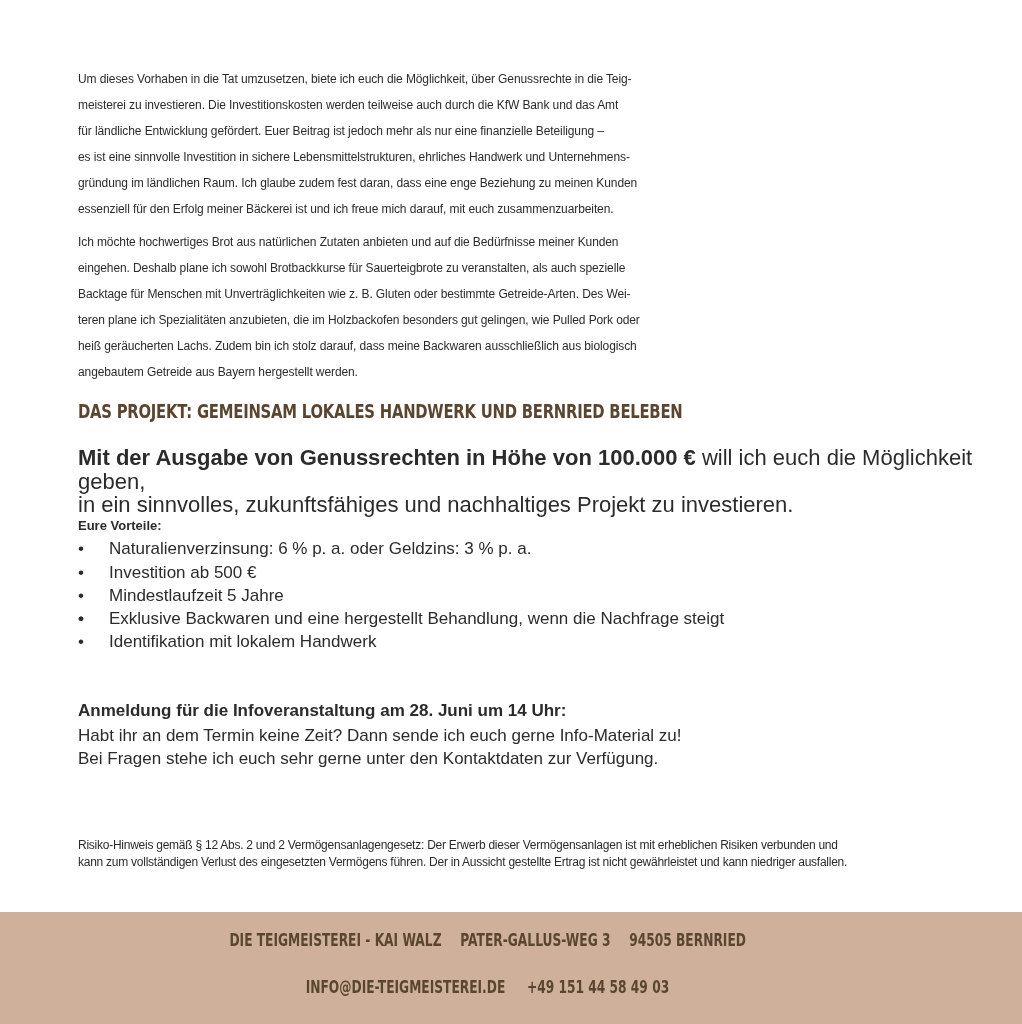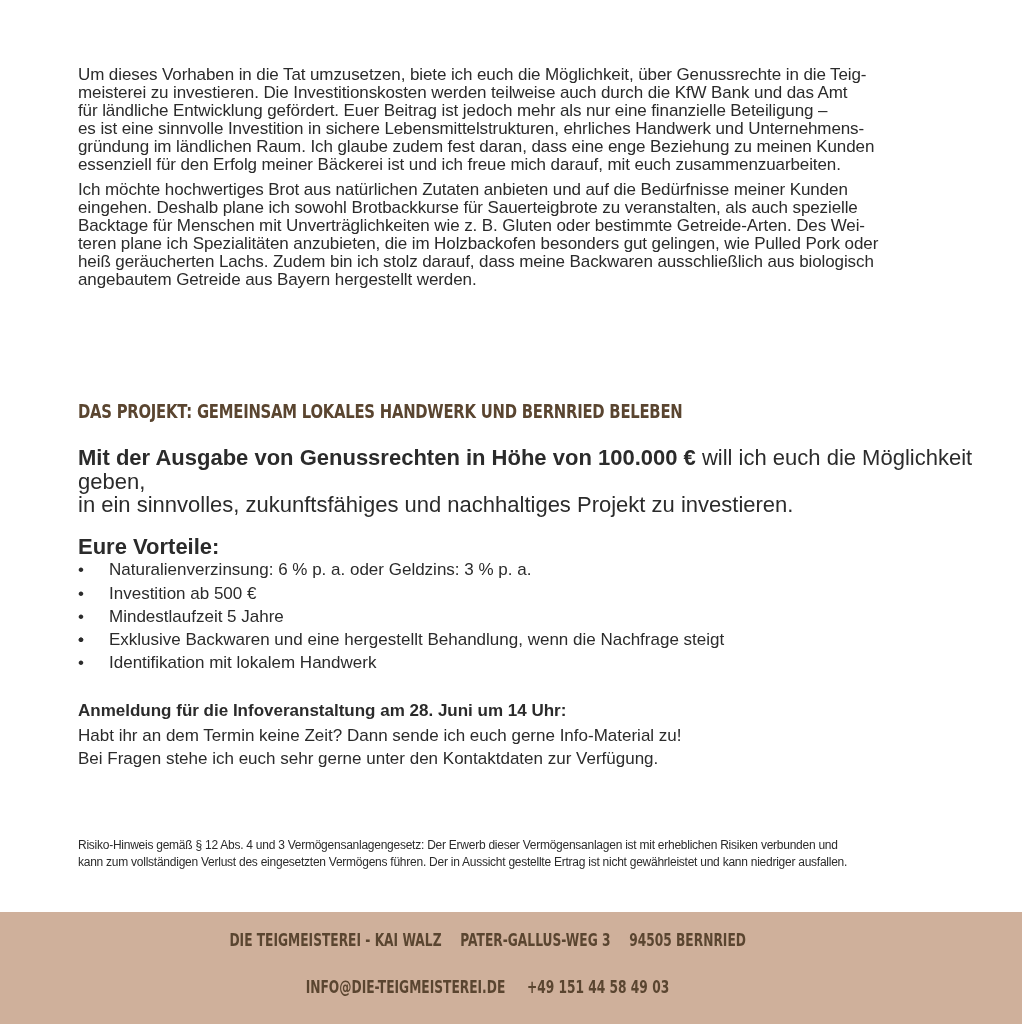--- a/index.html
+++ b/index.html
@@ -1,35 +1,35 @@
 <!DOCTYPE html>
 <html><head>
   <meta charset="utf-8">
   <style>
     html, body { margin: 0; padding: 0; }
     body {
       width: 1022px; height: 1024px; background: #ffffff; position: relative; overflow: hidden;
       font-family: "Liberation Sans", "DejaVu Sans", sans-serif; color: #2b2b2b;
     }
     .content { position: absolute; left: 78px; top: 66px; width: 880px; }
-    .para { font-size: 17px; line-height: 18px; margin: 0; white-space: pre-line; letter-spacing: -0.1px; }
+    .para { font-size: 12px; line-height: 26px; margin: 0; white-space: pre-line; letter-spacing: -0.1px; }
     .p1 { width: 860px; }
     .p2 { margin-top: 7px; width: 880px; }
     .heading {
       margin: 0; position: absolute; left: 78px; top: 400px;
       font-family: "DejaVu Sans", sans-serif; font-weight: bold; font-size: 19px;
       color: #5a4530; text-transform: uppercase; letter-spacing: -0.3px;
       transform: scaleX(0.78); transform-origin: left center; white-space: nowrap;
     }
     .block { position: absolute; left: 78px; width: 900px; }
     .intro { top: 446px; }
     .intro .line { font-size: 22px; line-height: 23.5px; }
     b, .bold { font-weight: bold; }
     .benefits { top: 514px; }
-    .benefits .title { font-size: 22px; line-height: 23.3px; font-weight: bold; margin-top: 21px; }
+    .benefits .title { font-size: 13px; line-height: 23.3px; font-weight: bold; }
     .benefits ul { list-style: none; margin: 0; padding: 0; }
     .benefits li { font-size: 17px; line-height: 23.2px; position: relative; padding-left: 31px; }
     .benefits li .bullet { position: absolute; left: 0; top: 0; }
     .event { top: 699px; }
     .event .line { font-size: 17px; line-height: 23.4px; }
     .closing { top: 724px; }
     .closing .line { font-size: 17px; line-height: 23.4px; }
     .risk { top: 837px; width: 880px; }
     .risk .line { font-size: 12px; line-height: 17px; letter-spacing: -0.25px; white-space: nowrap; }
     .footer {
@@ -86,21 +86,21 @@
 <div class="block event">
   <div class="line bold">Anmeldung für die Infoveranstaltung am 28. Juni um 14 Uhr:</div>
 </div>
 
 <div class="block closing">
   <div class="line">Habt ihr an dem Termin keine Zeit? Dann sende ich euch gerne Info-Material zu!</div>
   <div class="line">Bei Fragen stehe ich euch sehr gerne unter den Kontaktdaten zur Verfügung.</div>
 </div>
 
 <div class="block risk">
-  <div class="line">Risiko-Hinweis gemäß § 12 Abs. 4 und 3 Vermögensanlagengesetz: Der Erwerb dieser Vermögensanlagen ist mit erheblichen Risiken verbunden und</div>
+  <div class="line">Risiko-Hinweis gemäß § 12 Abs. 2 und 2 Vermögensanlagengesetz: Der Erwerb dieser Vermögensanlagen ist mit erheblichen Risiken verbunden und</div>
   <div class="line">kann zum vollständigen Verlust des eingesetzten Vermögens führen. Der in Aussicht gestellte Ertrag ist nicht gewährleistet und kann niedriger ausfallen.</div>
 </div>
 
 <div class="footer"></div>
 <div class="footer" style="background:none;height:0;top:0;">
   <div class="fline f1"><span class="inner"><span>Die Teigmeisterei - Kai Walz</span><span class="gap"></span><span>Pater-Gallus-Weg 3</span><span class="gap"></span><span>94505 Bernried</span></span></div>
   <div class="fline f2"><span class="inner"><span>info@die-teigmeisterei.de</span><span class="gap2"></span><span>+49 151 44 58 49 03</span></span></div>
 </div>
 
 </body></html>

